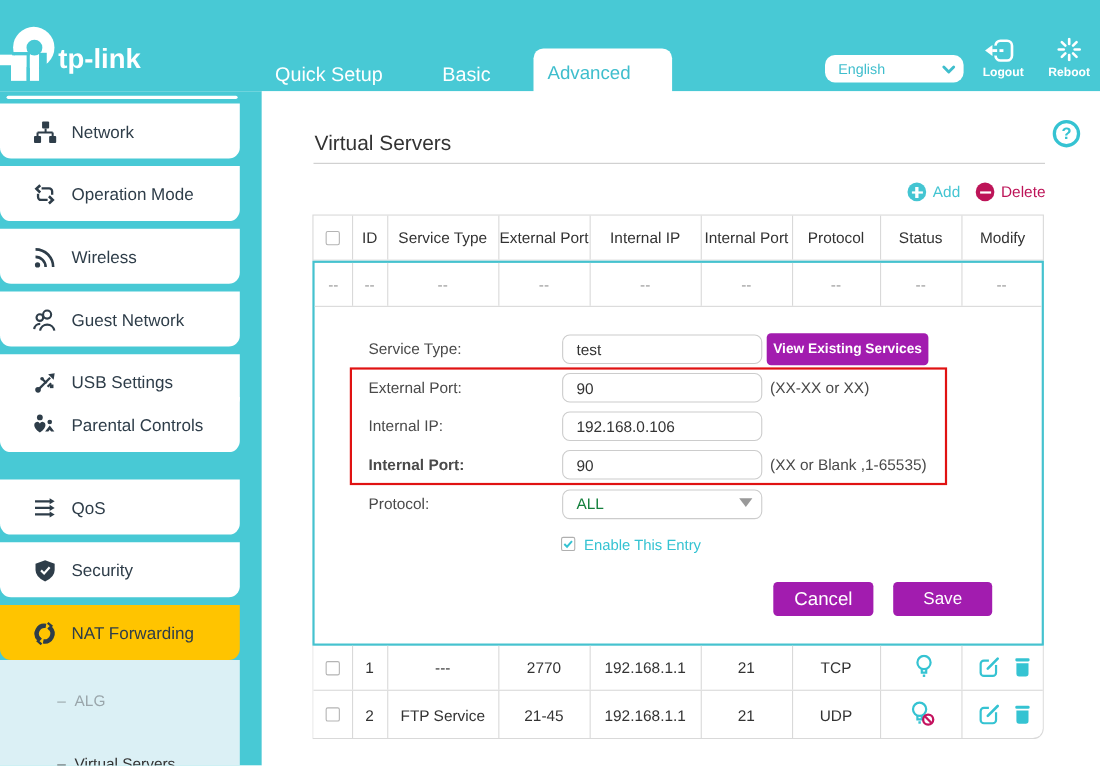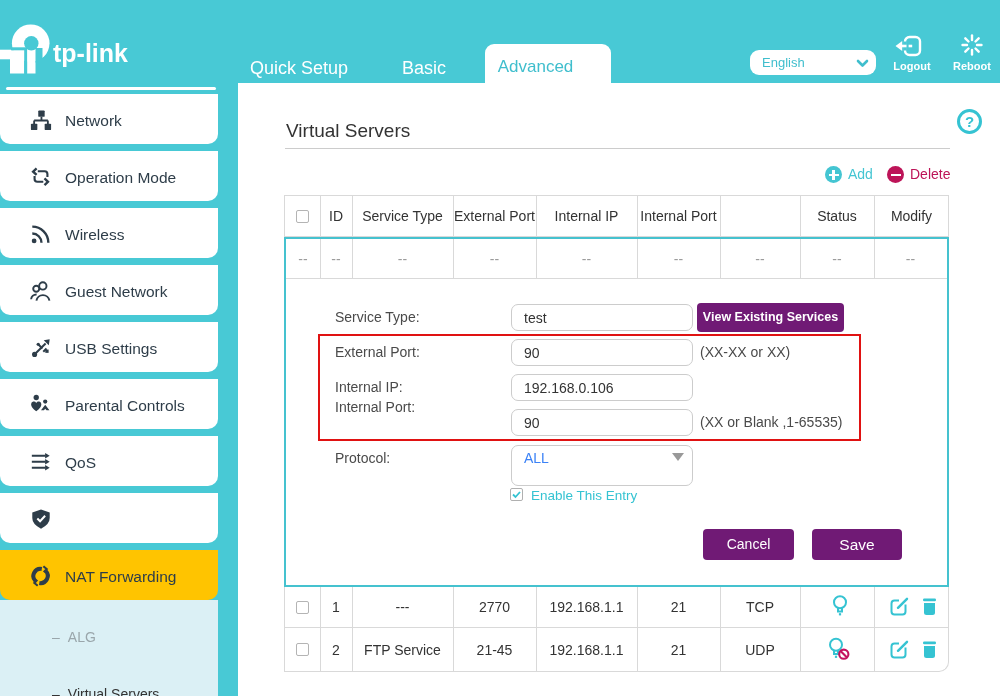--- a/index.html
+++ b/index.html
@@ -19,21 +19,21 @@
 .card { left:0; width:218px; height:50px; background:#fff; border-radius:0 0 10px 10px; }
 .card .ic { position:absolute; left:30px; top:15px; width:22px; height:22px; }
 .card .lbl { position:absolute; left:65px; top:2px; height:50px; line-height:50px;
   font-size:15.5px; color:#2e3d49; white-space:nowrap; }
 .subitem { left:0; width:218px; height:20px; font-size:14px; white-space:nowrap; }
 
 #content { left:238px; top:83px; width:762px; height:613px; background:#fff; }
 .cell { position:absolute; top:0; height:100%; display:flex; align-items:center;
   justify-content:center; font-size:14px; color:#333; }
 .vline { position:absolute; top:0; width:1px; height:100%; background:#d9d9d9; }
-.btn { background:#701a75; color:#fff; text-align:center; border-radius:4px; }
+.btn { background:#a21caf; color:#fff; text-align:center; border-radius:4px; }
 input.fi { position:absolute; width:182px; height:27px; border:1px solid #ccc;
   border-radius:7px; padding:0 12px; font-size:14px; color:#333;
   font-family:"Liberation Sans", sans-serif; outline:none; }
 .flabel { position:absolute; left:335px; height:27px; line-height:27px; font-size:14px; color:#4a4a4a; }
 .fhint { position:absolute; left:700px; height:27px; line-height:27px; font-size:14px; color:#4a4a4a; }
 .cb { border:1px solid #b4b4b4; border-radius:2px; background:#fff; }
 </style>
 </head>
 <body>
 <div id="page">
@@ -128,21 +128,21 @@
       <circle cx="5" cy="19" r="2.8" stroke="none"></circle>
       <path d="M6.5 17.5 L17 7" fill="none" stroke-width="2.2"></path>
       <polygon points="15,3.5 21.5,2.5 20.5,9" stroke="none"></polygon>
       <path d="M9.5 8.5 l4 4" fill="none" stroke-width="2.2"></path>
       <circle cx="9" cy="8" r="1.8" stroke="none"></circle>
       <path d="M18 12.5 l-3.5 3.5" fill="none" stroke-width="2.2"></path>
       <rect x="16.7" y="13.7" width="3.6" height="3.6" stroke="none"></rect>
     </svg>
     <span class="lbl">USB Settings</span>
   </div>
-  <div class="abs card" style="top:379px;text-align:right;">
+  <div class="abs card" style="top:361px;text-align:right;">
     <svg class="ic" viewBox="0 0 24 24" fill="#2e3d49">
       <circle cx="6.8" cy="3.8" r="2.9"></circle>
       <path d="M1.2 11.2 a3 3 0 0 1 5.6 -1.5 a3 3 0 0 1 5.6 1.5 q0 3.6 -5.6 7.6 q-5.6 -4 -5.6 -7.6 z"></path>
       <circle cx="16.6" cy="8.3" r="2.3"></circle>
       <path d="M16.6 11.8 l4.6 6 h-3.2 l-1.4 -1.8 l-1.4 1.8 h-3.2 z"></path>
     </svg>
     <span class="lbl">Parental Controls</span>
   </div>
   <div class="abs card" style="top:436px;">
     <svg class="ic" viewBox="0 0 24 24" fill="#2e3d49" stroke="#2e3d49">
@@ -151,20 +151,21 @@
       <polygon points="16.5,8.7 21.5,11.7 16.5,14.7" stroke="none"></polygon>
       <polygon points="16.5,15.2 21.5,18.2 16.5,21.2" stroke="none"></polygon>
     </svg>
     <span class="lbl">QoS</span>
   </div>
   <div class="abs card" style="top:493px;">
     <svg class="ic" viewBox="0 0 24 24">
       <path d="M12 1.5 L21.5 5 v6 q0 7 -9.5 11.5 Q2.5 18 2.5 11 v-6 z" fill="#2e3d49"></path>
       <polyline points="8,11.5 11,14.5 16.5,8.5" fill="none" stroke="#fff" stroke-width="2.2"></polyline>
     </svg>
+    <span class="lbl">Security</span>
   </div>
   <div class="abs card" style="top:550px; background:#ffc400;">
     <svg class="ic" viewBox="0 0 24 24" fill="none" stroke="#2e3d49">
       <path d="M12.85 4.32 A 7.8 7.8 0 0 0 5.98 17.52" stroke-width="4.4"></path>
       <path d="M10.15 19.68 A 7.8 7.8 0 0 0 17.02 6.48" stroke-width="4.4"></path>
       <polyline points="14.6,1.4 18.2,4.4 15.0,7.8" stroke-width="2.3"></polyline>
       <polyline points="8.4,22.6 4.8,19.6 8.0,16.2" stroke-width="2.3"></polyline>
     </svg>
     <span class="lbl">NAT Forwarding</span>
   </div>
@@ -192,20 +193,21 @@
     <div class="cell" style="left:35px; width:32px;">ID</div>
     <div class="vline" style="left:67px;"></div>
     <div class="cell" style="left:67px; width:101px;">Service Type</div>
     <div class="vline" style="left:168px;"></div>
     <div class="cell" style="left:168px; width:83px;">External Port</div>
     <div class="vline" style="left:251px;"></div>
     <div class="cell" style="left:251px; width:101px;">Internal IP</div>
     <div class="vline" style="left:352px;"></div>
     <div class="cell" style="left:352px; width:83px;">Internal Port</div>
     <div class="vline" style="left:435px;"></div>
+    <div class="cell" style="left:435px; width:80px;">Protocol</div>
     <div class="vline" style="left:515px;"></div>
     <div class="cell" style="left:515px; width:74px;">Status</div>
     <div class="vline" style="left:589px;"></div>
     <div class="cell" style="left:589px; width:75px;">Modify</div>
   </div>
 
   <div class="abs" style="left:284px; top:237px; width:665px; height:350px; border:2px solid #45c2cf; background:#fff;">
 
     <div class="abs" style="left:0; top:0; width:661px; height:40px; border-bottom:1px solid #d9d9d9; color:#9c9c9c;">
       <div class="cell" style="left:0; width:34px; color:#9c9c9c;">--</div>
@@ -232,40 +234,40 @@
   <input class="fi abs" style="left: 511px; top: 304px;" value="test" readonly="">
   <div class="btn abs" style="left:697px; top:303px; width:147px; height:29px; line-height:29px; font-size:12.5px; font-weight:bold; white-space:nowrap;">View Existing Services</div>
 
   <div class="flabel" style="top:339px;">External Port:</div>
   <input class="fi abs" style="left: 511px; top: 339px;" value="90" readonly="">
   <div class="fhint" style="top:339px;">(XX-XX or XX)</div>
 
   <div class="flabel" style="top:374px;">Internal IP:</div>
   <input class="fi abs" style="left: 511px; top: 374px;" value="192.168.0.106" readonly="">
 
-  <div class="flabel" style="top:394px;">Internal Port:</div>
+  <div class="flabel" style="top:409px;font-weight:bold;">Internal Port:</div>
   <input class="fi abs" style="left: 511px; top: 409px;" value="90" readonly="">
   <div class="fhint" style="top:409px;">(XX or Blank ,1-65535)</div>
 
   <div class="flabel" style="top:445px;">Protocol:</div>
-  <div class="abs" style="left:511px; top:445px; width:182px; height:41px; border:1px solid #ccc; border-radius:7px;
-    font-size:14px; color:#3b82f6; line-height:25px; padding-left:12px;">ALL</div>
+  <div class="abs" style="left:511px; top:445px; width:182px; height:27px; border:1px solid #ccc; border-radius:7px;
+    font-size:14px; color:#15803d; line-height:25px; padding-left:12px;">ALL</div>
   <div class="abs" style="left:672px; top:453px; width:0; height:0; border-left:6px solid transparent;
     border-right:6px solid transparent; border-top:8px solid #999;"></div>
 
   <div class="abs" style="left:510px; top:488px; width:13px; height:13px; border:1px solid #b0b0b0; border-radius:2px;">
     <svg width="11" height="11" viewBox="0 0 11 11" style="position:absolute; left:0; top:0;">
       <polyline points="2,5.5 4.5,8 9,3" fill="none" stroke="#35c3d2" stroke-width="1.8"></polyline>
     </svg>
   </div>
   <div class="abs" style="left:531px; top:488px; font-size:13.5px; color:#35c3d2;">Enable This Entry</div>
 
   <div class="abs" style="left:318px; top:334px; width:543px; height:107px; border:2px solid #e01212;"></div>
 
-  <div class="btn abs" style="left:703px; top:529px; width:91px; height:31px; line-height:31px; font-size:14px;">Cancel</div>
+  <div class="btn abs" style="left:703px; top:529px; width:91px; height:31px; line-height:31px; font-size:17px;">Cancel</div>
   <div class="btn abs" style="left:812px; top:529px; width:90px; height:31px; line-height:31px; font-size:15.5px;">Save</div>
 
   <div class="abs" style="left:284px; top:587px; width:665px; height:85px; border:1px solid #d9d9d9; border-top:none; border-radius:0 0 10px 0;">
     <div class="abs" style="left:0; top:0; width:663px; height:41px; border-bottom:1px solid #d9d9d9;">
       <div class="cell" style="left:0; width:35px;">
           <div class="cb" style="width:13px; height:13px;"></div>
         </div>
       <div class="vline" style="left:35px;"></div>
       <div class="cell" style="left:35px; width:32px;">1</div>
       <div class="vline" style="left:67px;"></div>

